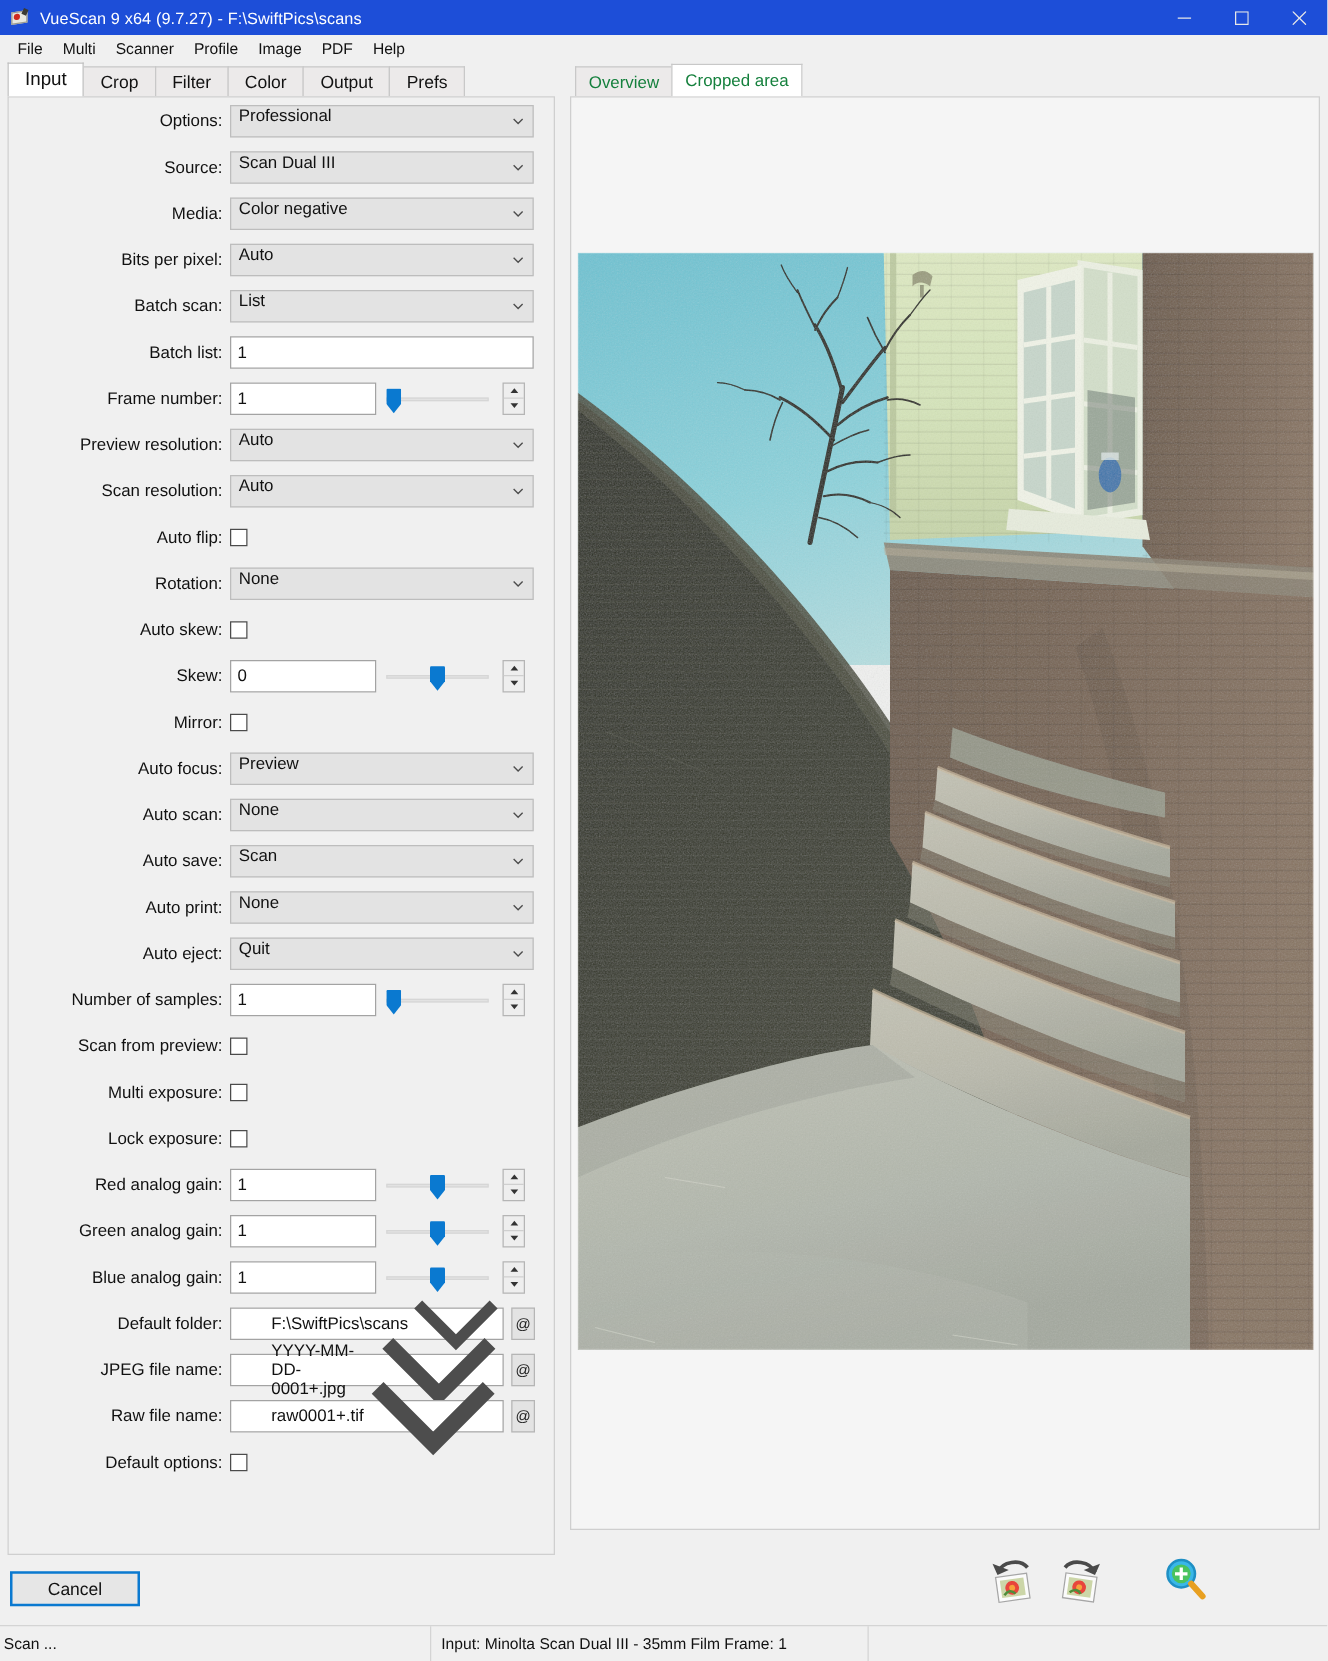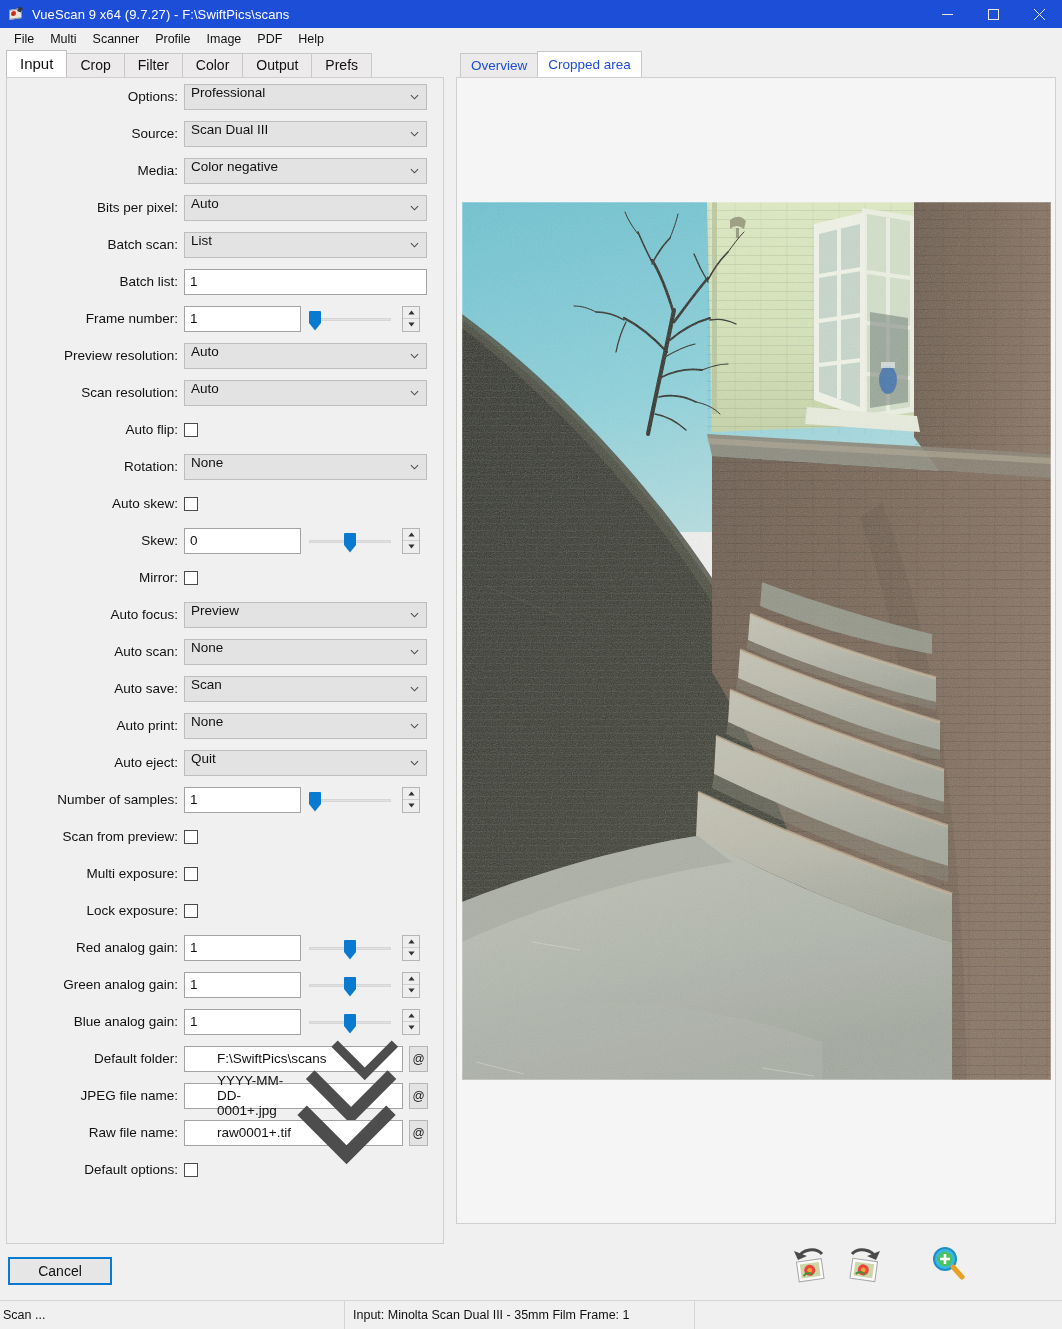--- a/index.html
+++ b/index.html
@@ -134,21 +134,21 @@
   .cancel-btn {
     width: 104px; height: 28px; background: #e6e6e6; border: 2px solid #0a79d0;
     display: flex; align-items: center; justify-content: center;
     font-size: 14px; color: #111;
   }
 
   
   .right-pane { position: absolute; left: 456px; right: 6px; top: 0; bottom: 0; }
   .preview-tabs { height: 27px; display: flex; align-items: flex-end; padding-left: 4px; }
   .ptab {
-    font-size: 13.5px; color: #1d4ed8; padding: 2px 10px; height: 24px;
+    font-size: 13.5px; color: #15803d; padding: 2px 10px; height: 24px;
     background: #eceaea; border: 1px solid #c8c8c8; border-bottom: none;
     margin-right: -1px; display: flex; align-items: center;
   }
   .ptab.active { background: #ffffff; height: 26px; z-index: 3; }
   .preview-area {
     position: absolute; top: 27px; left: 0; right: 0; bottom: 76px;
     background: #f5f5f5; border: 1px solid #cfcfcf; overflow: hidden;
   }
   .photo { position: absolute; left: 5px; top: 124px; width: 589px; height: 878px; overflow: hidden; }
   .photo svg { display: block; width: 100%; height: 100%; }

